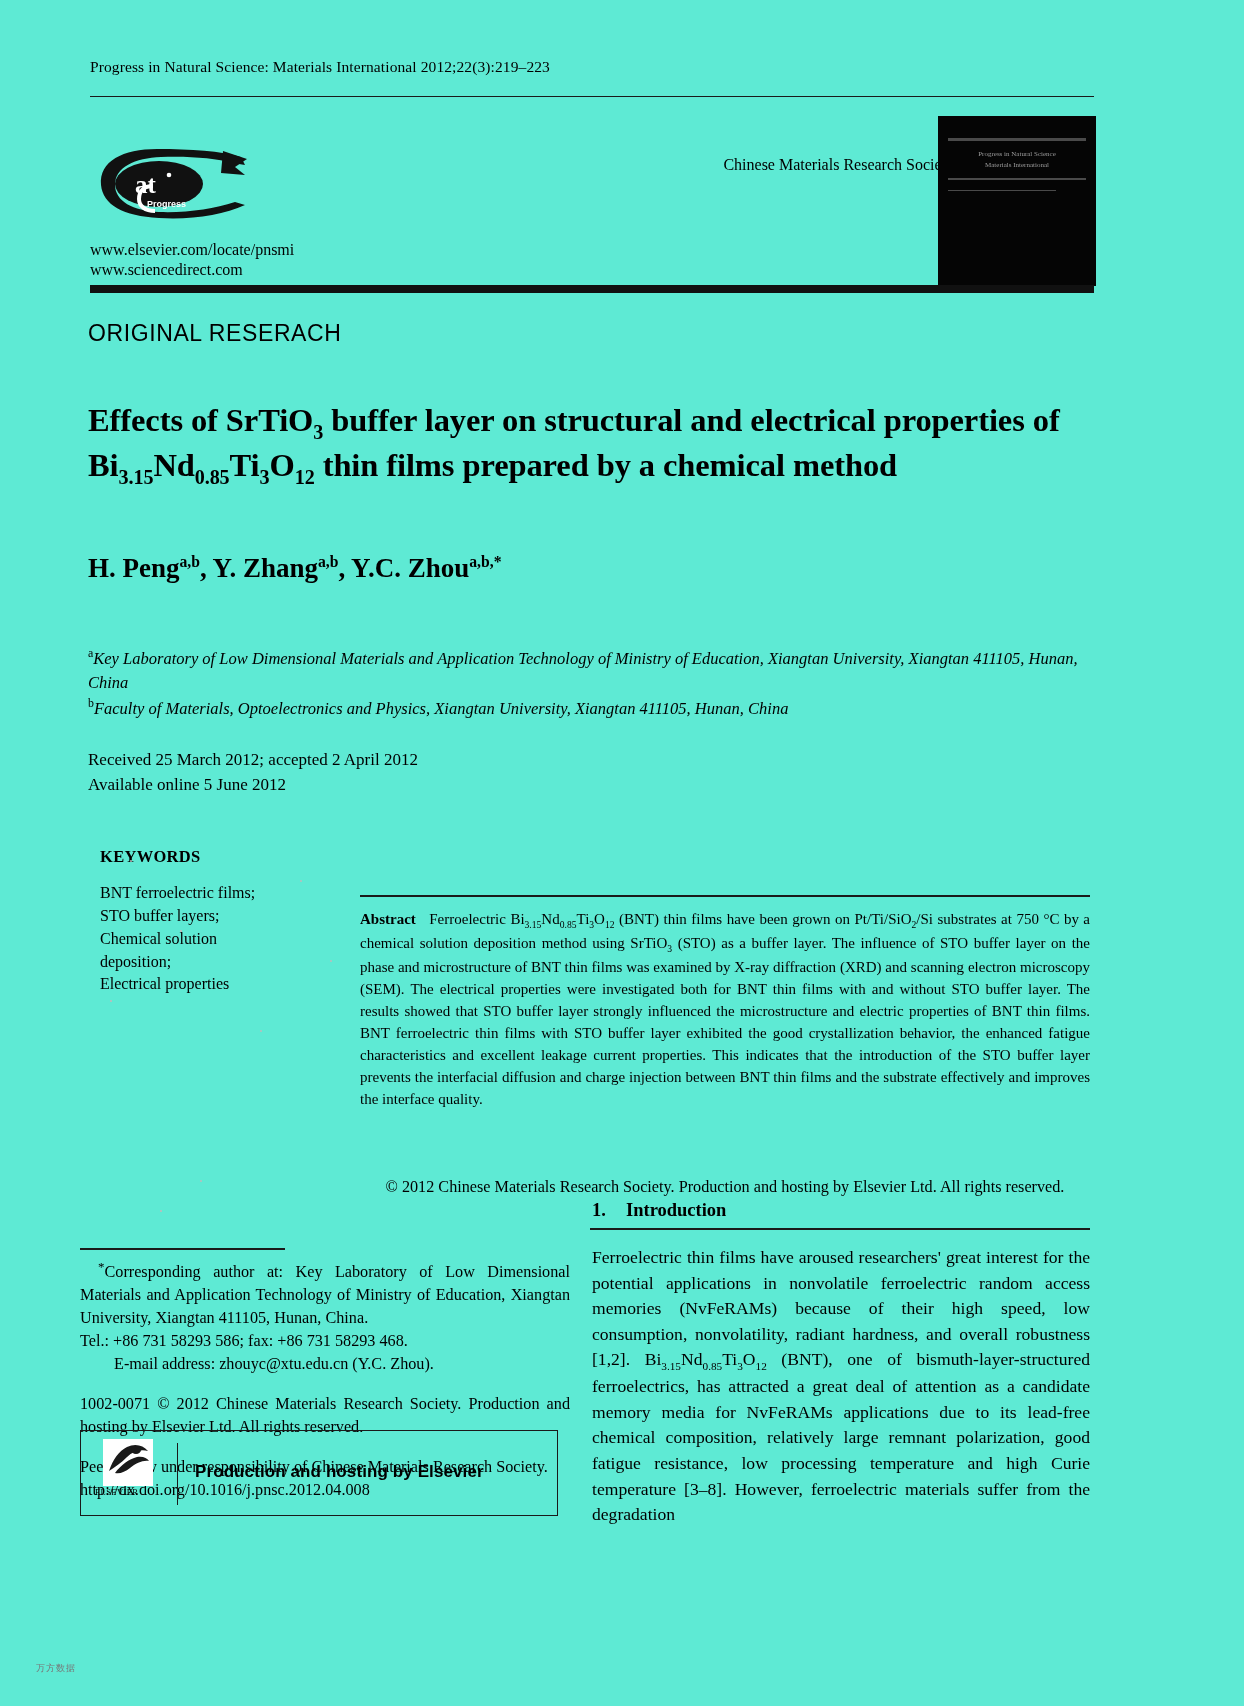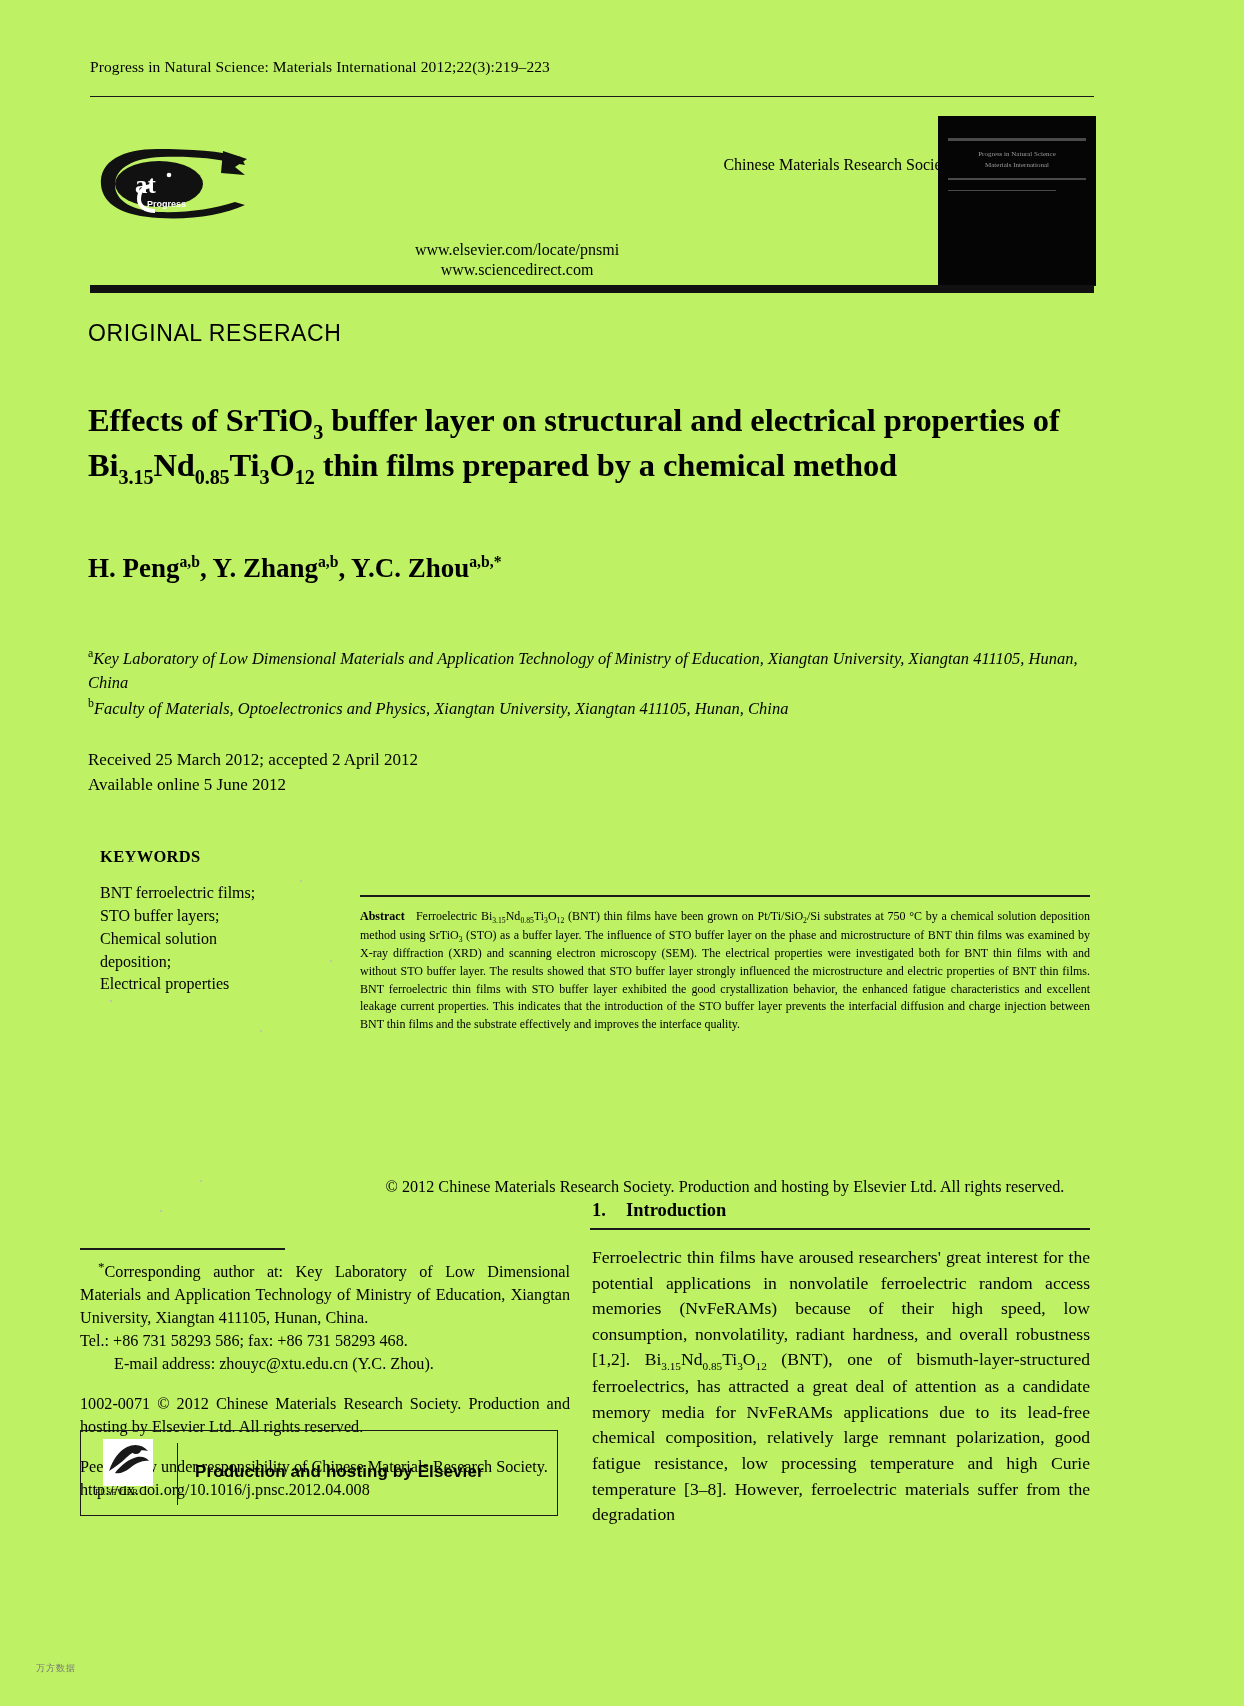--- a/index.html
+++ b/index.html
@@ -3,21 +3,21 @@
 <meta charset="utf-8">
 <style>
   html, body { margin:0; padding:0; background:#fff; }
   body {
     width:1244px; height:1706px;
     font-family:"Liberation Serif", serif;
     color:#000;
     position:relative;
     overflow:hidden;
   }
-  .page { position:absolute; inset:0; background:#bef264;padding-left:28px; }
+  .page { position:absolute; inset:0; background:#5eead4;padding-left:28px; }
 
   
   .runhead {
     position:absolute; left:90px; top:58px;
     font-size:15.5px; letter-spacing:.1px;
   }
 
   .rule-thin {
     position:absolute; left:90px; width:1004px; height:1px;
     background:#1a1a1a;
@@ -28,21 +28,21 @@
   .society {
     position:absolute; left:0; right:140px; top:8px;
     text-align:right; font-size:16px; font-family:"Liberation Serif", serif;margin-top:48px;
   }
   .journal-title {
     position:absolute; left:190px; top:58px;
     font-size:30px; letter-spacing:.2px;
   }
   .urls {
     position:absolute; left:0; right:150px; top:140px;
-    text-align:center; font-size:16px; line-height:1.28;
+    text-align:left; font-size:16px; line-height:1.28;
   }
   .logo {
     position:absolute; left:5px; top:45px; width:160px; height:75px;
   }
   .logo svg { display:block; }
 
   
   .cover {
     position:absolute; right:-2px; top:16px;
     width:158px; height:170px;
@@ -112,21 +112,21 @@
   }
   .kw .kwitem { display:block; }
 
   
   .abs-rule {
     position:absolute; left:360px; top:895px; width:730px; height:1.6px;
     background:#1a1a1a;
   }
   .abstract {
     position:absolute; left:360px; top:908px; width:730px;
-    font-size:12px; line-height:1.47;
+    font-size:15px; line-height:1.47;
     text-align:justify;
   }
   .abstract b { font-weight:bold; }
   .abstract sub { font-size:.64em; }
   .copyright {
     position:absolute; left:360px; top:1178px; width:730px;
     font-size:16.2px; text-align:center;
   }
 
   

